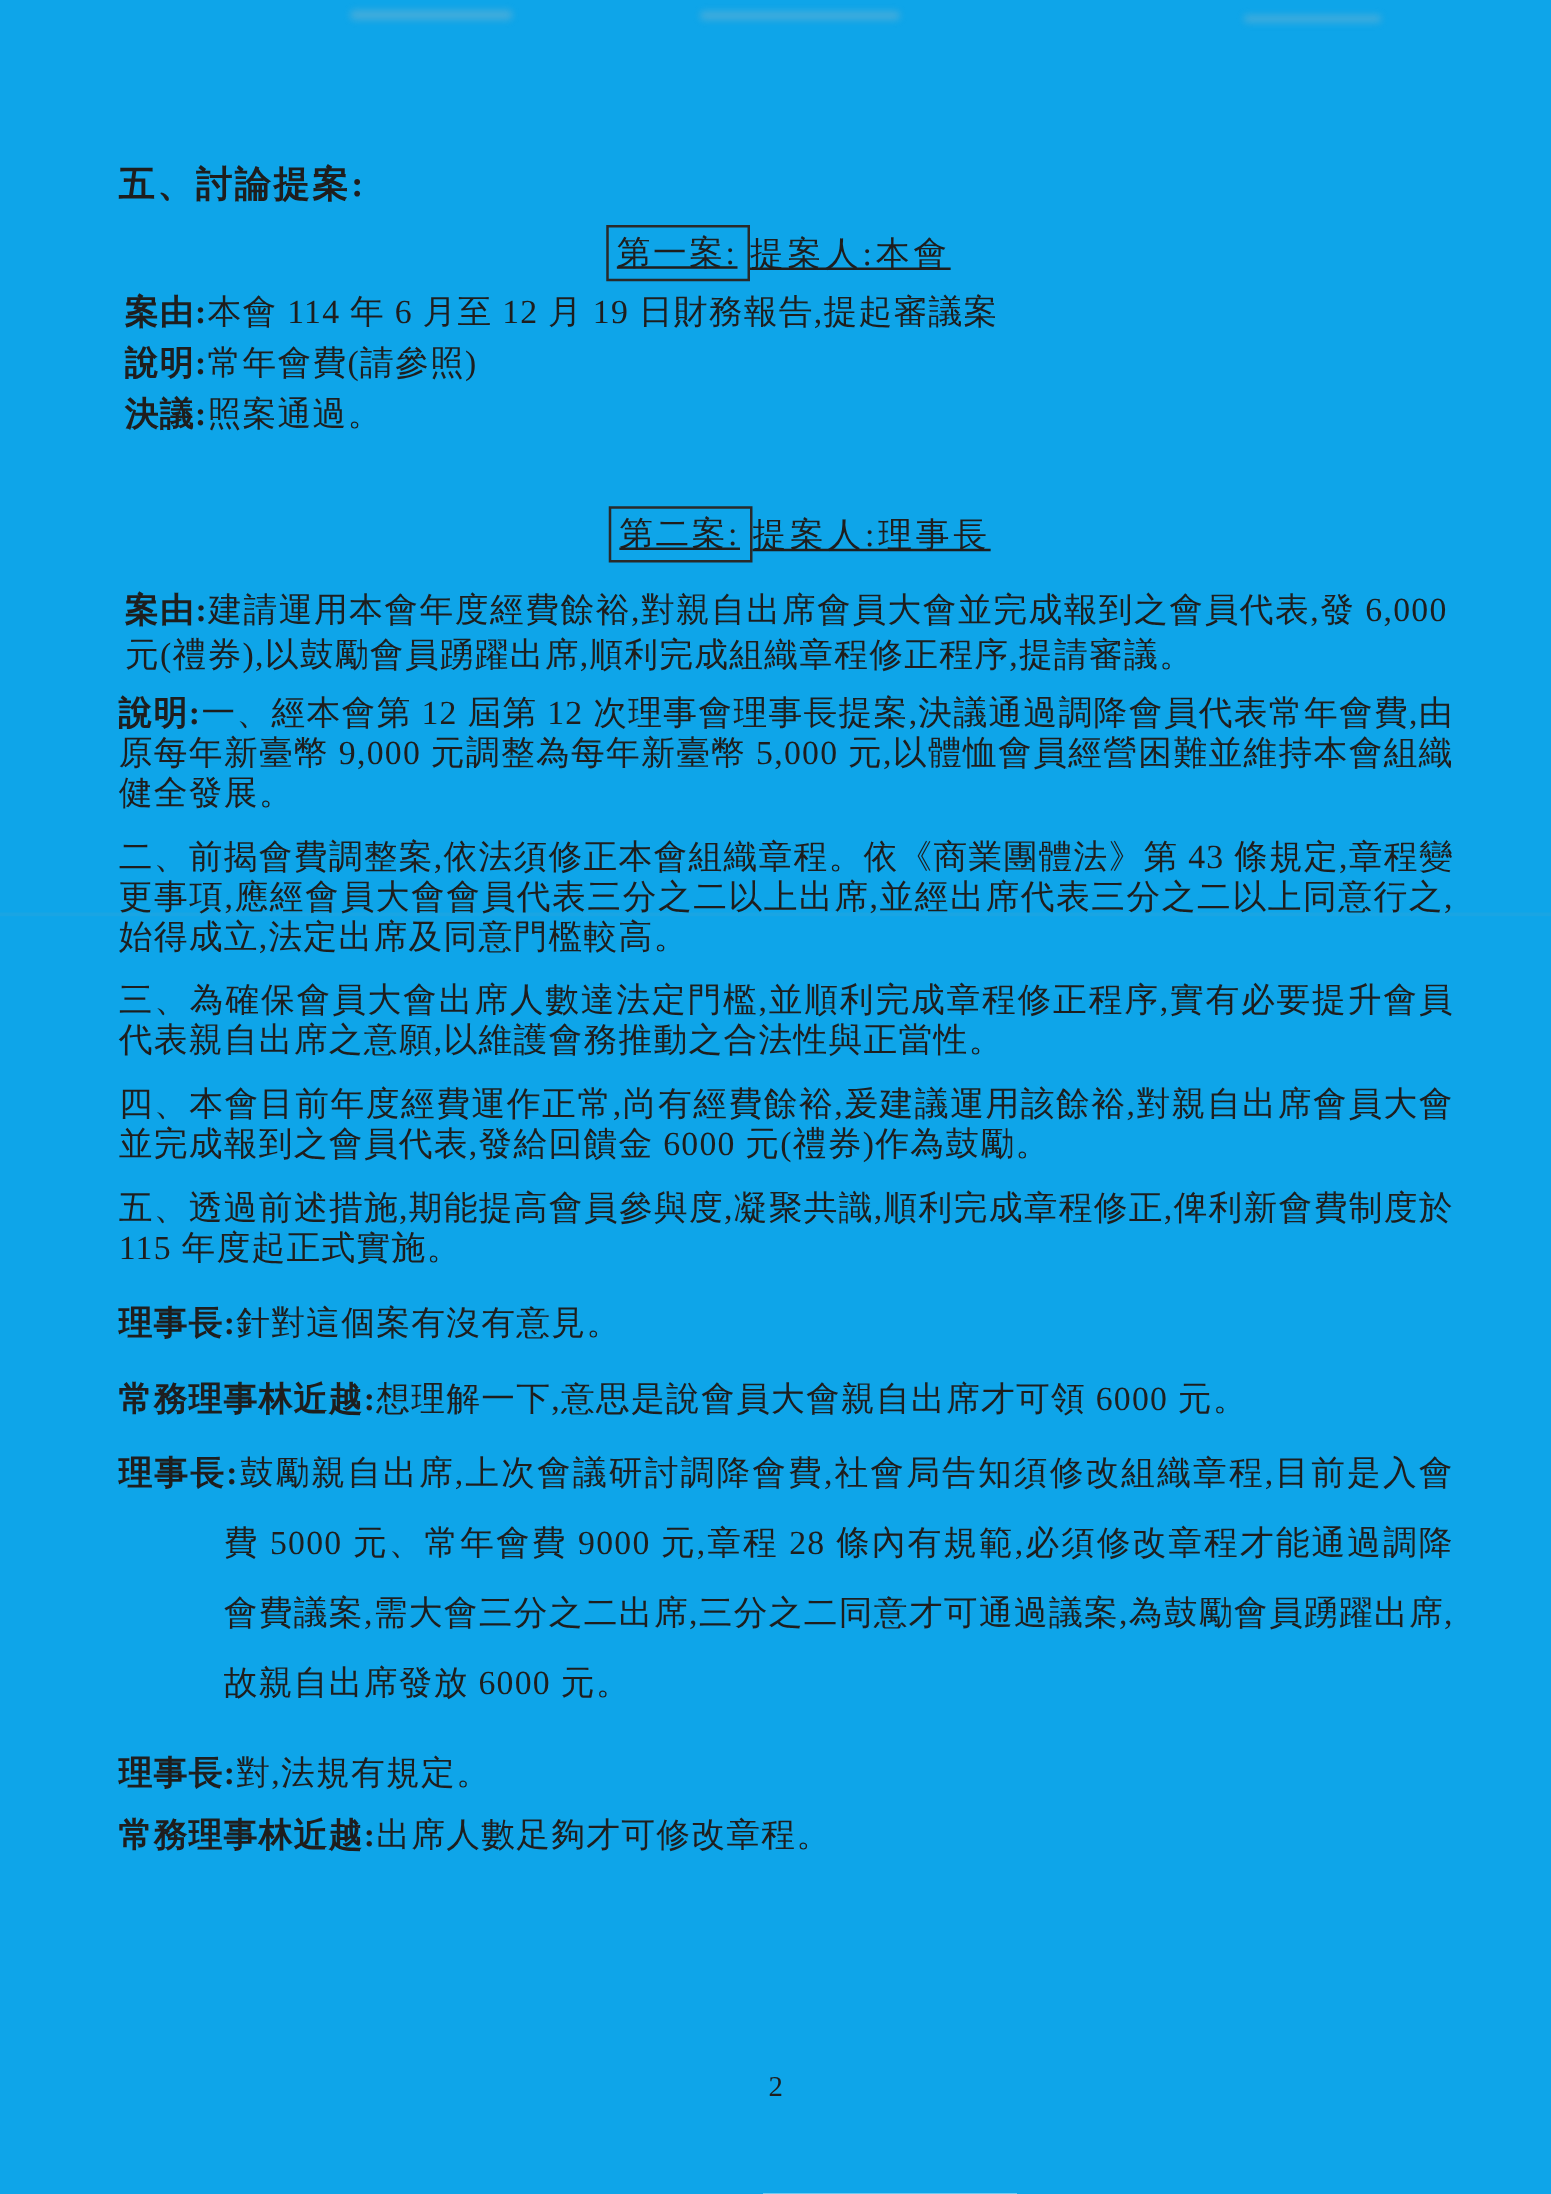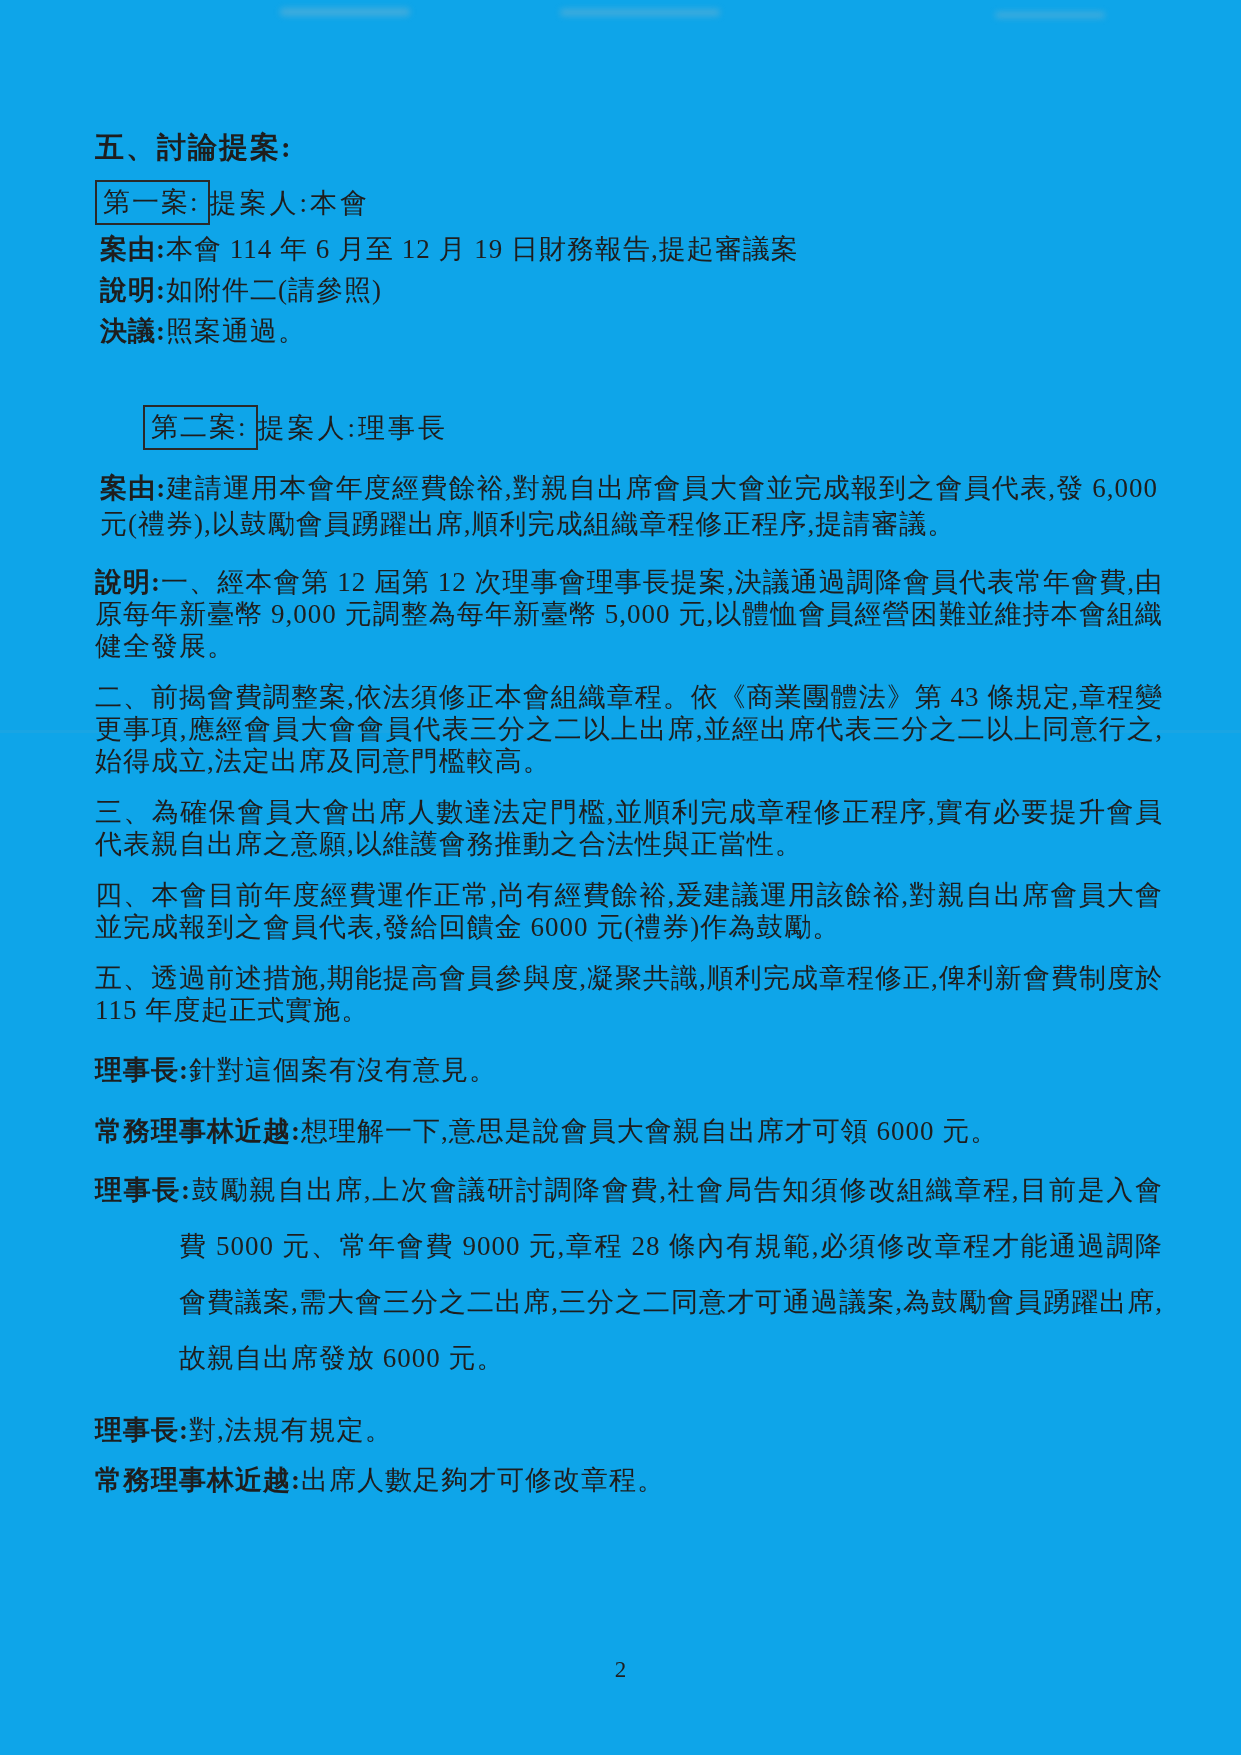--- a/index.html
+++ b/index.html
@@ -23,23 +23,24 @@
     width: 1068px;
   }
   .heading {
     font-size: 29px;
     font-weight: bold;
     letter-spacing: 2px;
     margin: 0 0 12px 0;
   }
   .case-header {
     display: flex;
-    justify-content: flex-start;
+    justify-content: center;
     align-items: center;
     margin: 0 0 6px 0;
+    text-decoration: underline;
   }
   .case-header.case2 {
     margin-top: 56px;
     margin-bottom: 20px;
     padding-left: 48px;
   }
   .case-box {
     display: inline-block;
     border: 2px solid #2a2a2a;
     padding: 2px 8px 3px 6px;
@@ -65,21 +66,21 @@
     font-weight: bold;
   }
   .para {
     margin: 19px 0 0 0;
     font-size: 27px;
     line-height: 32px;
     letter-spacing: 1px;
     text-align: justify;
   }
   .para.exp-first {
-    margin-top: 24px;
+    margin-top: 12px;
   }
   .dlg {
     margin: 27px 0 0 0;
     font-size: 27px;
     line-height: 34px;
     letter-spacing: 1px;
     text-align: justify;
   }
   .dlg .spk {
     font-weight: bold;
@@ -129,21 +130,21 @@
   <div class="content">
 
     <h1 class="heading">五、討論提案:</h1>
 
     <div class="case-header">
       <span class="case-box">第一案:</span>
       <span class="proposer">提案人:本會</span>
     </div>
 
     <p class="field"><span class="lbl">案由:</span><span>本會 114 年 6 月至 12 月 19 日財務報告,提起審議案</span></p>
-    <p class="field"><span class="lbl">說明:</span><span>如附件二(請參照)</span></p>
+    <p class="field"><span class="lbl">說明:</span><span>常年會費(請參照)</span></p>
     <p class="field"><span class="lbl">決議:</span><span>照案通過。</span></p>
 
     <div class="case-header case2">
       <span class="case-box">第二案:</span>
       <span class="proposer p2">提案人:理事長</span>
     </div>
 
     <p class="field"><span class="lbl">案由:</span><span>建請運用本會年度經費餘裕,對親自出席會員大會並完成報到之會員代表,發 6,000 元(禮券),以鼓勵會員踴躍出席,順利完成組織章程修正程序,提請審議。</span></p>
 
     <p class="para exp-first"><span class="lbl">說明:</span><span>一、經本會第 12 屆第 12 次理事會理事長提案,決議通過調降會員代表常年會費,由原每年新臺幣 9,000 元調整為每年新臺幣 5,000 元,以體恤會員經營困難並維持本會組織健全發展。</span></p>

